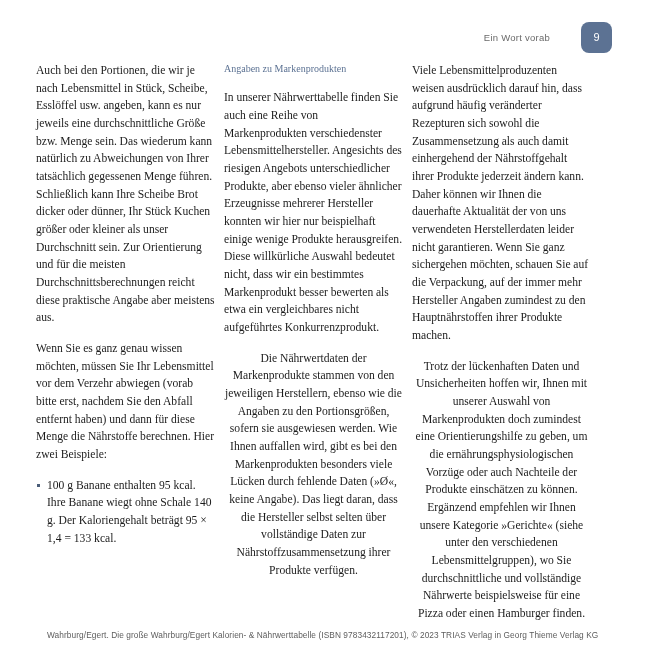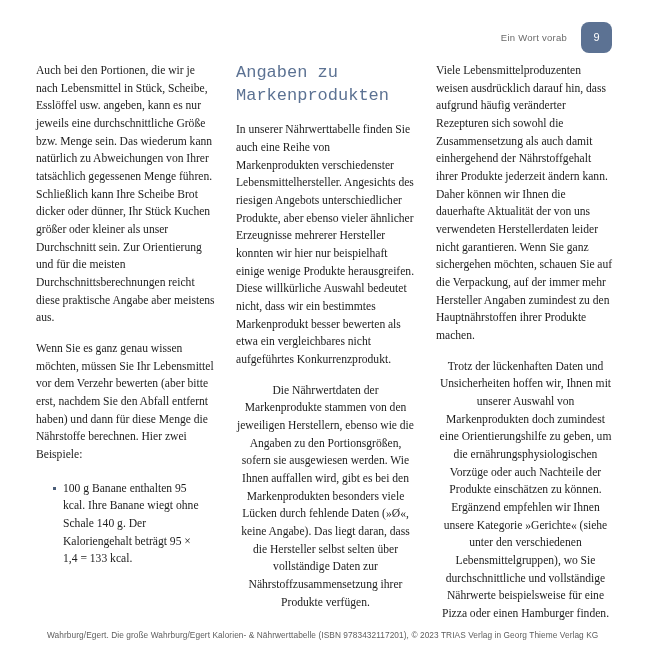--- a/index.html
+++ b/index.html
@@ -25,21 +25,21 @@
     background: #fff;
   }
 
   
   .running-head {
     position: absolute;
     right: 36px;
     top: 20px;
     display: flex;
     align-items: center;
-    gap: 14px;
+    gap: 31px;
     height: 34px;
   }
 
   .running-head-title {
     font-family: "Liberation Sans", "DejaVu Sans", sans-serif;
     font-size: 9.5px;
     letter-spacing: 0.25px;
     color: #6a6a6a;
   }
 
@@ -57,50 +57,50 @@
     line-height: 1;
   }
 
   
   .columns {
     position: absolute;
     left: 36px;
     top: 62px;
     width: 580px;
     display: flex;
-    gap: 21px;
+    gap: 9px;
   }
 
   .col {
     width: 179px;
   }
 
   .col-heading {
-    font-family: Liberation Mono, monospace;
-    font-size: 17px;
+    font-family: Liberation Serif, serif;
+    font-size: 10px;
     line-height: 1.33;
     color: #5c7293;
     font-weight: 400;
     margin-bottom: 14px;
   }
 
   .col p {
     font-size: 11.6px;
     line-height: 1.525;
     text-align: left;
     margin-bottom: 13px;
     hyphens: none;
     word-spacing: -0.1px;
   }
 
   .col p:last-child { margin-bottom: 0; text-align: center; }
 
   ul.bullets {
     list-style: none;
-    margin: 16px;
+    margin: 0;
     padding: 0;
   }
 
   ul.bullets li {
     position: relative;
     padding-left: 11px;
     font-size: 11.6px;
     line-height: 1.525;
     margin-bottom: 2px;
   }
@@ -134,21 +134,21 @@
 
   <div class="running-head">
     <span class="running-head-title">Ein Wort vorab</span>
     <span class="page-badge">9</span>
   </div>
 
   <div class="columns">
 
     <div class="col">
       <p>Auch bei den Portionen, die wir je nach Lebensmittel in Stück, Scheibe, Esslöffel usw. angeben, kann es nur jeweils eine durchschnittliche Größe bzw. Menge sein. Das wiederum kann natürlich zu Abweichungen von Ihrer tatsächlich gegessenen Menge führen. Schließlich kann Ihre Scheibe Brot dicker oder dünner, Ihr Stück Kuchen größer oder kleiner als unser Durchschnitt sein. Zur Orientierung und für die meisten Durchschnittsberechnungen reicht diese praktische Angabe aber meistens aus.</p>
-      <p>Wenn Sie es ganz genau wissen möchten, müssen Sie Ihr Lebensmittel vor dem Verzehr bewerten (aber bitte erst, nachdem Sie den Abfall entfernt haben) und dann für diese Menge die Nährstoffe berechnen. Hier zwei Beispiele:</p>
+      <p>Wenn Sie es ganz genau wissen möchten, müssen Sie Ihr Lebensmittel vor dem Verzehr abwiegen (vorab bitte erst, nachdem Sie den Abfall entfernt haben) und dann für diese Menge die Nährstoffe berechnen. Hier zwei Beispiele:</p>
       <ul class="bullets">
         <li>100 g Banane enthalten 95 kcal. Ihre Banane wiegt ohne Schale 140 g. Der Kaloriengehalt beträgt 95 × 1,4 = 133 kcal.</li>
       </ul>
     </div>
 
     <div class="col">
       <h2 class="col-heading">Angaben zu Markenprodukten</h2>
       <p>In unserer Nährwerttabelle finden Sie auch eine Reihe von Markenprodukten verschiedenster Lebensmittelhersteller. Angesichts des riesigen Angebots unterschiedlicher Produkte, aber ebenso vieler ähnlicher Erzeugnisse mehrerer Hersteller konnten wir hier nur beispielhaft einige wenige Produkte herausgreifen. Diese willkürliche Auswahl bedeutet nicht, dass wir ein bestimmtes Markenprodukt besser bewerten als etwa ein vergleichbares nicht aufgeführtes Konkurrenzprodukt.</p>
       <p>Die Nährwertdaten der Markenprodukte stammen von den jeweiligen Herstellern, ebenso wie die Angaben zu den Portionsgrößen, sofern sie ausgewiesen werden. Wie Ihnen auffallen wird, gibt es bei den Markenprodukten besonders viele Lücken durch fehlende Daten (»Ø«, keine Angabe). Das liegt daran, dass die Hersteller selbst selten über vollständige Daten zur Nährstoffzusammensetzung ihrer Produkte verfügen.</p>
     </div>

